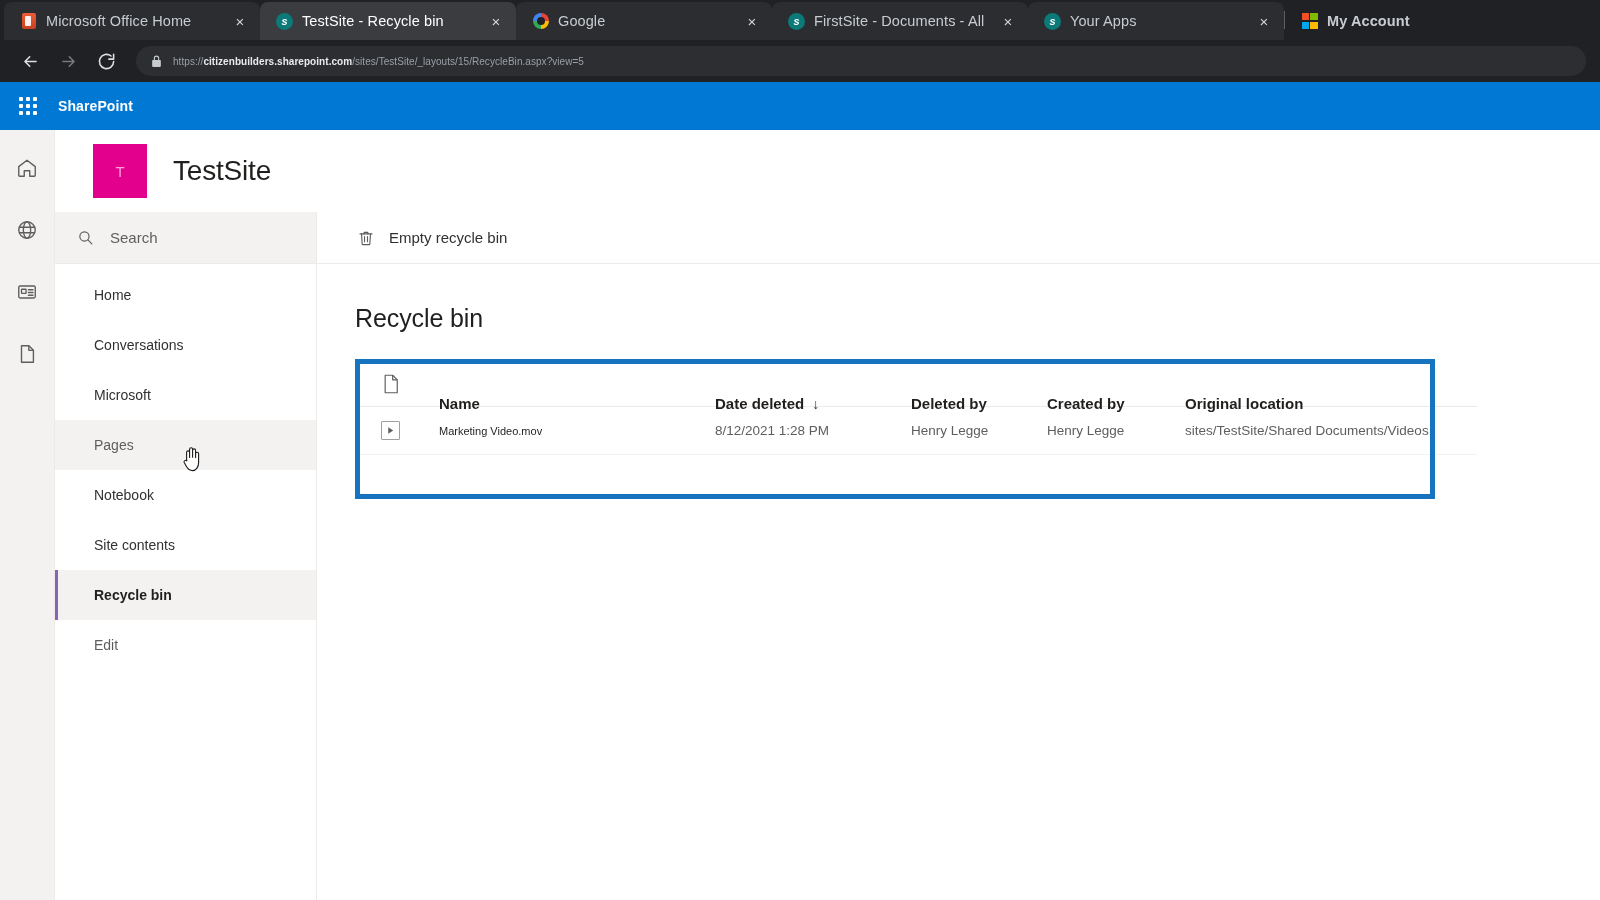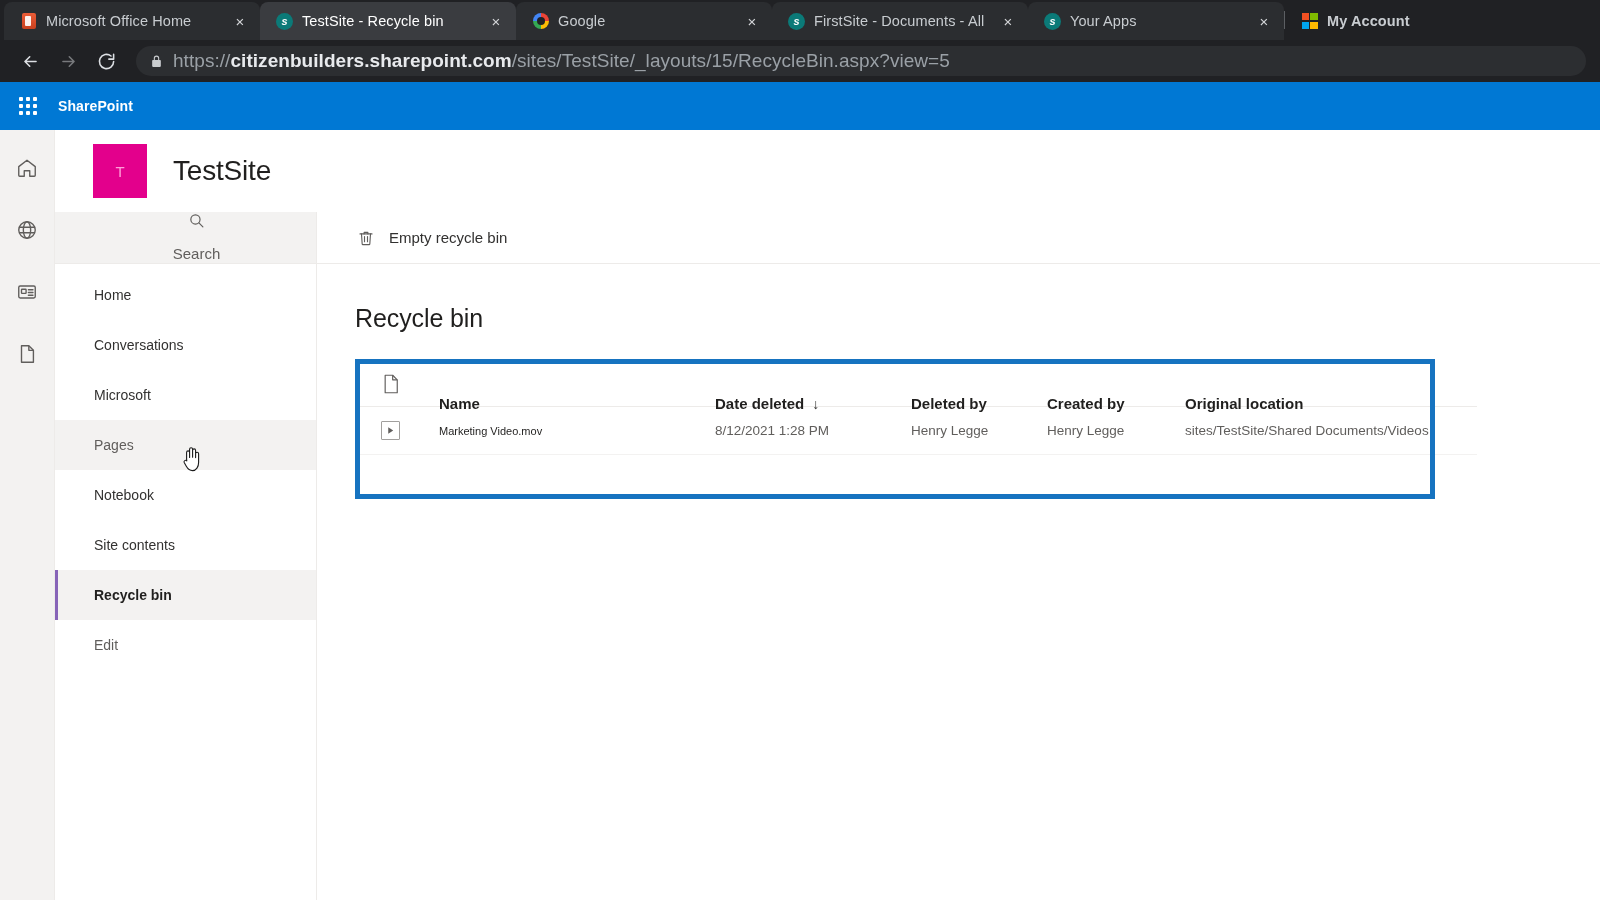--- a/index.html
+++ b/index.html
@@ -108,21 +108,21 @@
   .omnibox {
     flex: 1; height: 30px; border-radius: 15px;
     background: #2c2e31;
     display: flex; align-items: center;
     padding: 0 14px; gap: 10px;
     margin-left: 8px;
     overflow: hidden;
   }
   .lock-icon { flex-shrink: 0; color: #c9cccf; display:flex; }
   .url-text {
-    font-size: 19px; color: #9aa0a6; white-space: nowrap;
+    font-size: 10px; color: #9aa0a6; white-space: nowrap;
     letter-spacing: .05px;
   }
   .url-text b { color: #e8eaed; font-weight: 600; }
 
   
   .suite-bar {
     height: 48px; background: #0078d4;
     display: flex; align-items: center; gap: 18px;
     padding: 0 14px;
   }
@@ -177,21 +177,21 @@
   .left-nav {
     width: 262px; flex-shrink: 0;
     border-right: 1px solid #edebe9;
     background: #ffffff;
     display: flex; flex-direction: column;
   }
   .search-box {
     height: 52px; background: #f3f2f1;
     border-bottom: 1px solid #edebe9;
     display: flex; align-items: center;
-    padding-left: 22px; gap: 16px; flex-direction: column;
+    padding-left: 22px; gap: 16px;
   }
   .search-label { font-size: 15px; color: #605e5c; }
   .nav-list { padding-top: 6px; }
   .nav-item {
     height: 50px; display: flex; align-items: center;
     padding-left: 39px;
     font-size: 14px; color: #323130;
     position: relative;
   }
   .nav-item.hover { background: #f3f2f1; }

